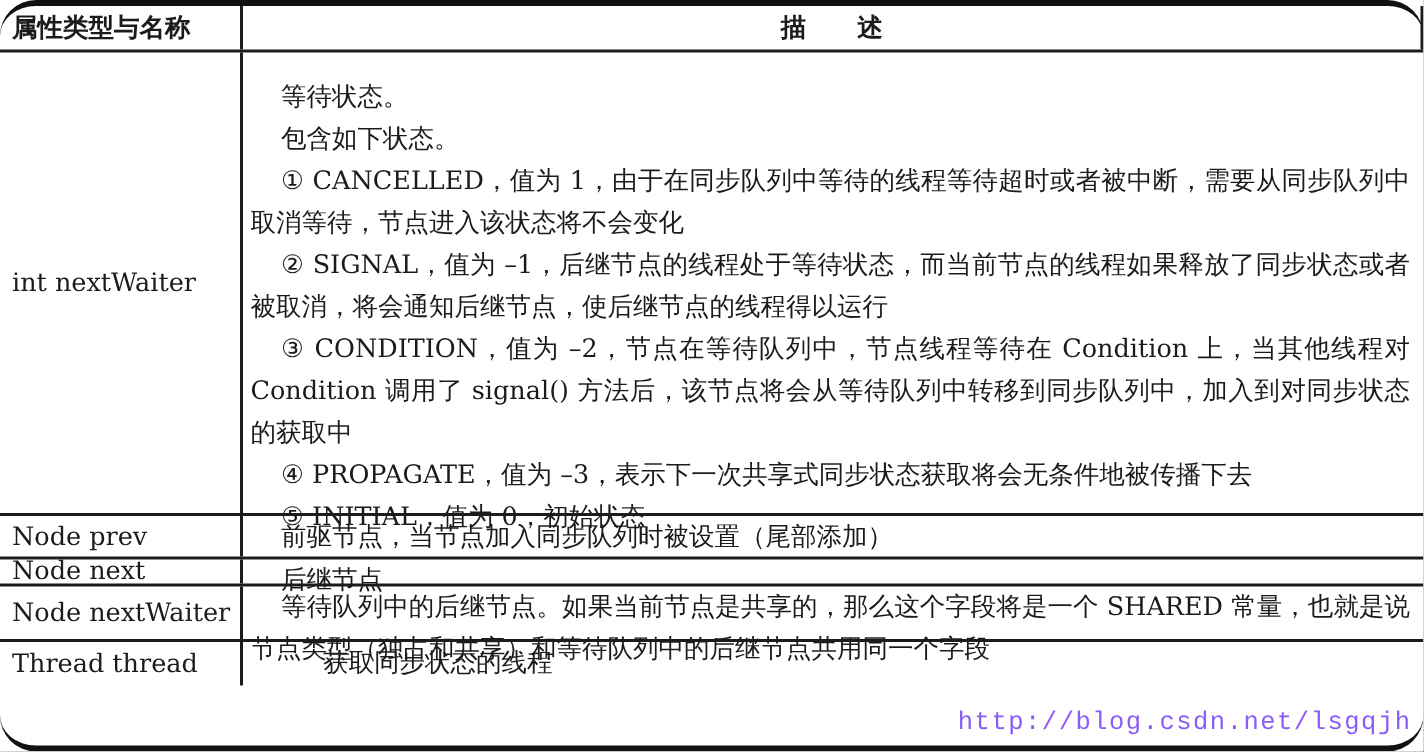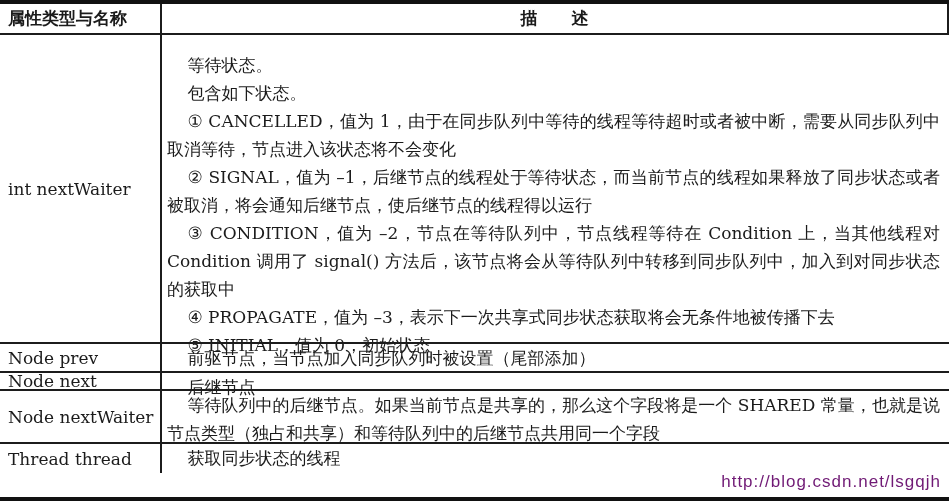--- a/index.html
+++ b/index.html
@@ -10,61 +10,61 @@
     font-family:"DejaVu Serif","Liberation Serif",serif;
     color:#1b1b1b;
     overflow:hidden;
     box-sizing:border-box;
   }
   .tbl{
     position:absolute;inset:0;
     border-top:4px solid #111;
     border-bottom:4px solid #111;
     box-sizing:border-box;
-    display:flex;flex-direction:column;
+    display:flex;flex-direction:column;border-radius:24px;
   }
   .row{display:flex;box-sizing:border-box;}
   .row + .row{border-top:2px solid #1c1c1c;}
   .c1{
     width:152px;flex:0 0 152px;
     border-right:2px solid #1c1c1c;
     display:flex;align-items:center;
     padding-left:8px;box-sizing:content-box;
     font-size:17px;
   }
   .c2{flex:1;min-width:0;box-sizing:border-box;}
   
   .r-hdr{height:29px;}
   .r-ws {height:309px;}
   .r-prev{height:29px;}
   .r-next{height:18px;}
-  .r-nw {height:53px;}
-  .r-th {height:31px;}
+  .r-nw {height:37px;}
+  .r-th {height:31px;gap:28px;}
   .hdr{
     font-family:"DejaVu Sans","Liberation Sans",sans-serif;
     font-weight:bold;font-size:17px;
   }
   .hdr-desc{
     display:flex;align-items:center;justify-content:center;
     border-right:2px solid #1c1c1c; 
   }
   .desc{
     font-size:17px;line-height:28px;
     padding:0 9px 0 5px;
     display:flex;flex-direction:column;
   }
   .r-ws .desc{justify-content:center;padding-top:3px;margin-top:30px;}
   .desc p{
     margin:0;text-indent:1.2em;text-align:justify;
   }
   .watermark{
     position:absolute;right:8px;bottom:9px;
-    font-family:Liberation Sans, sans-serif;
+    font-family:Liberation Mono, monospace;
     font-size:17px;letter-spacing:1px;
-    color:#701a75;white-space:nowrap;
+    color:#8b5cf6;white-space:nowrap;
   }
 </style>
 </head>
 <body>
 
 <div class="page">
   <div class="tbl">
 
     <div class="row r-hdr">
       <div class="c1 hdr">属性类型与名称</div>

